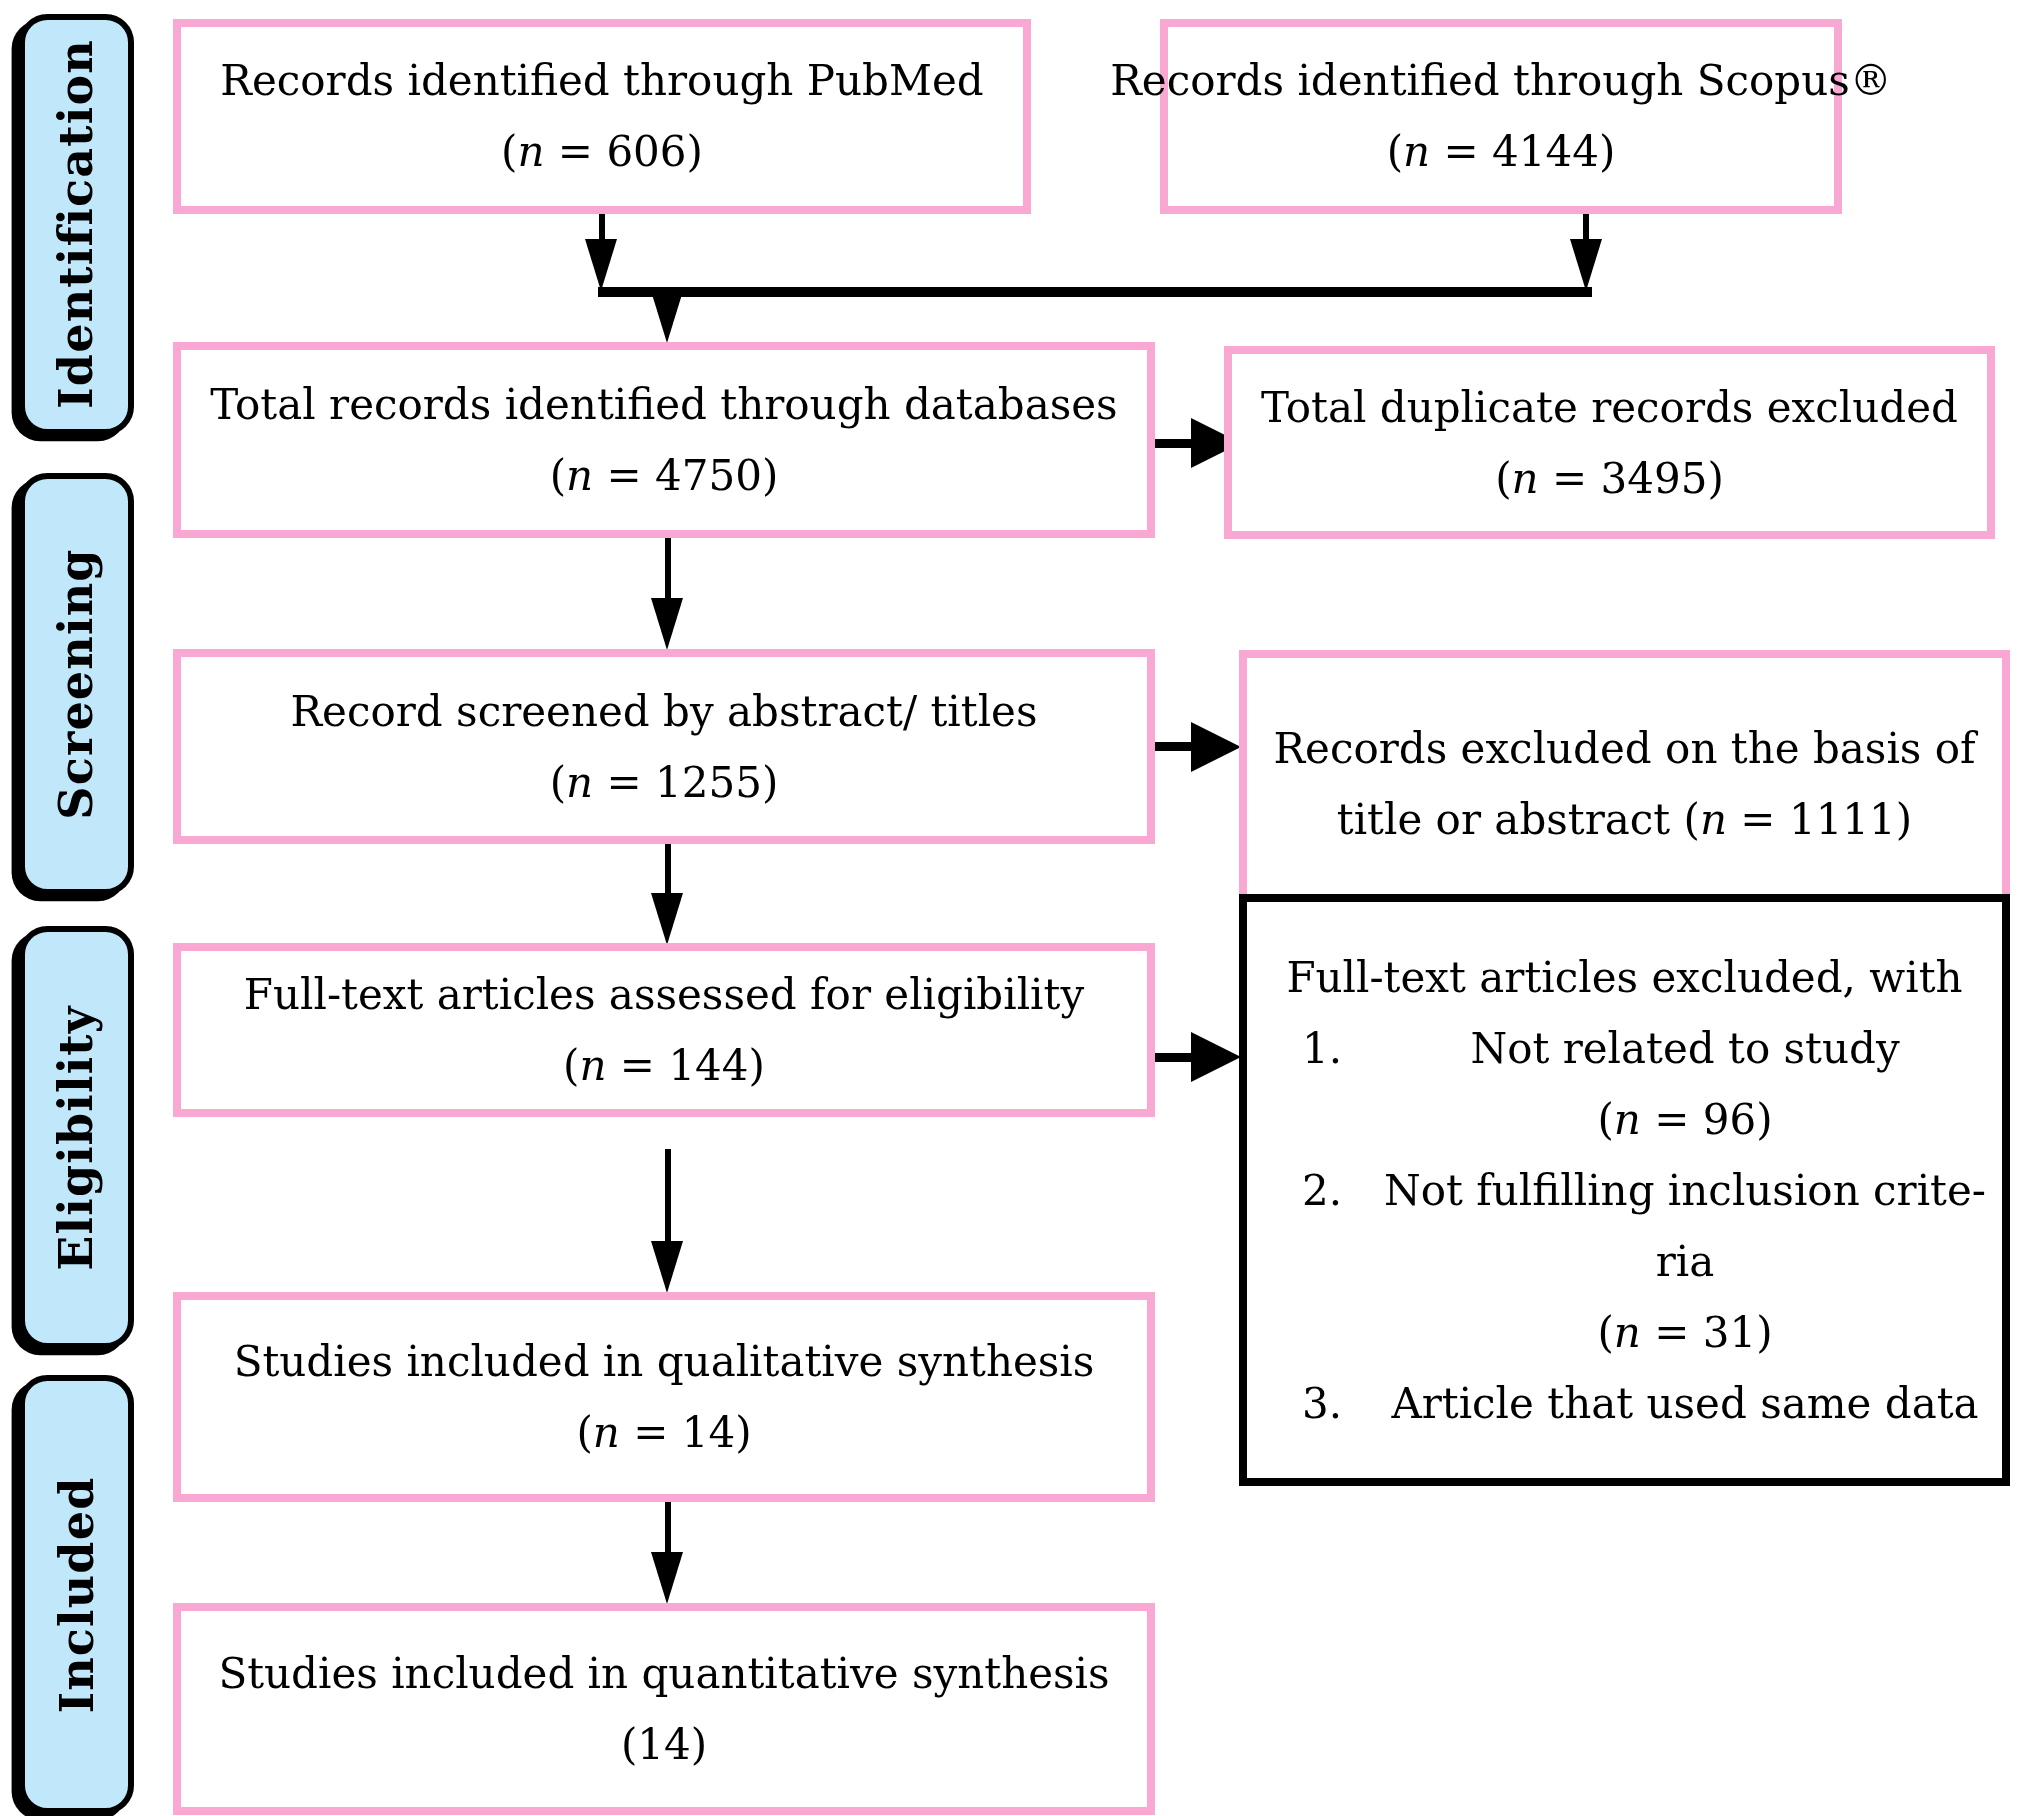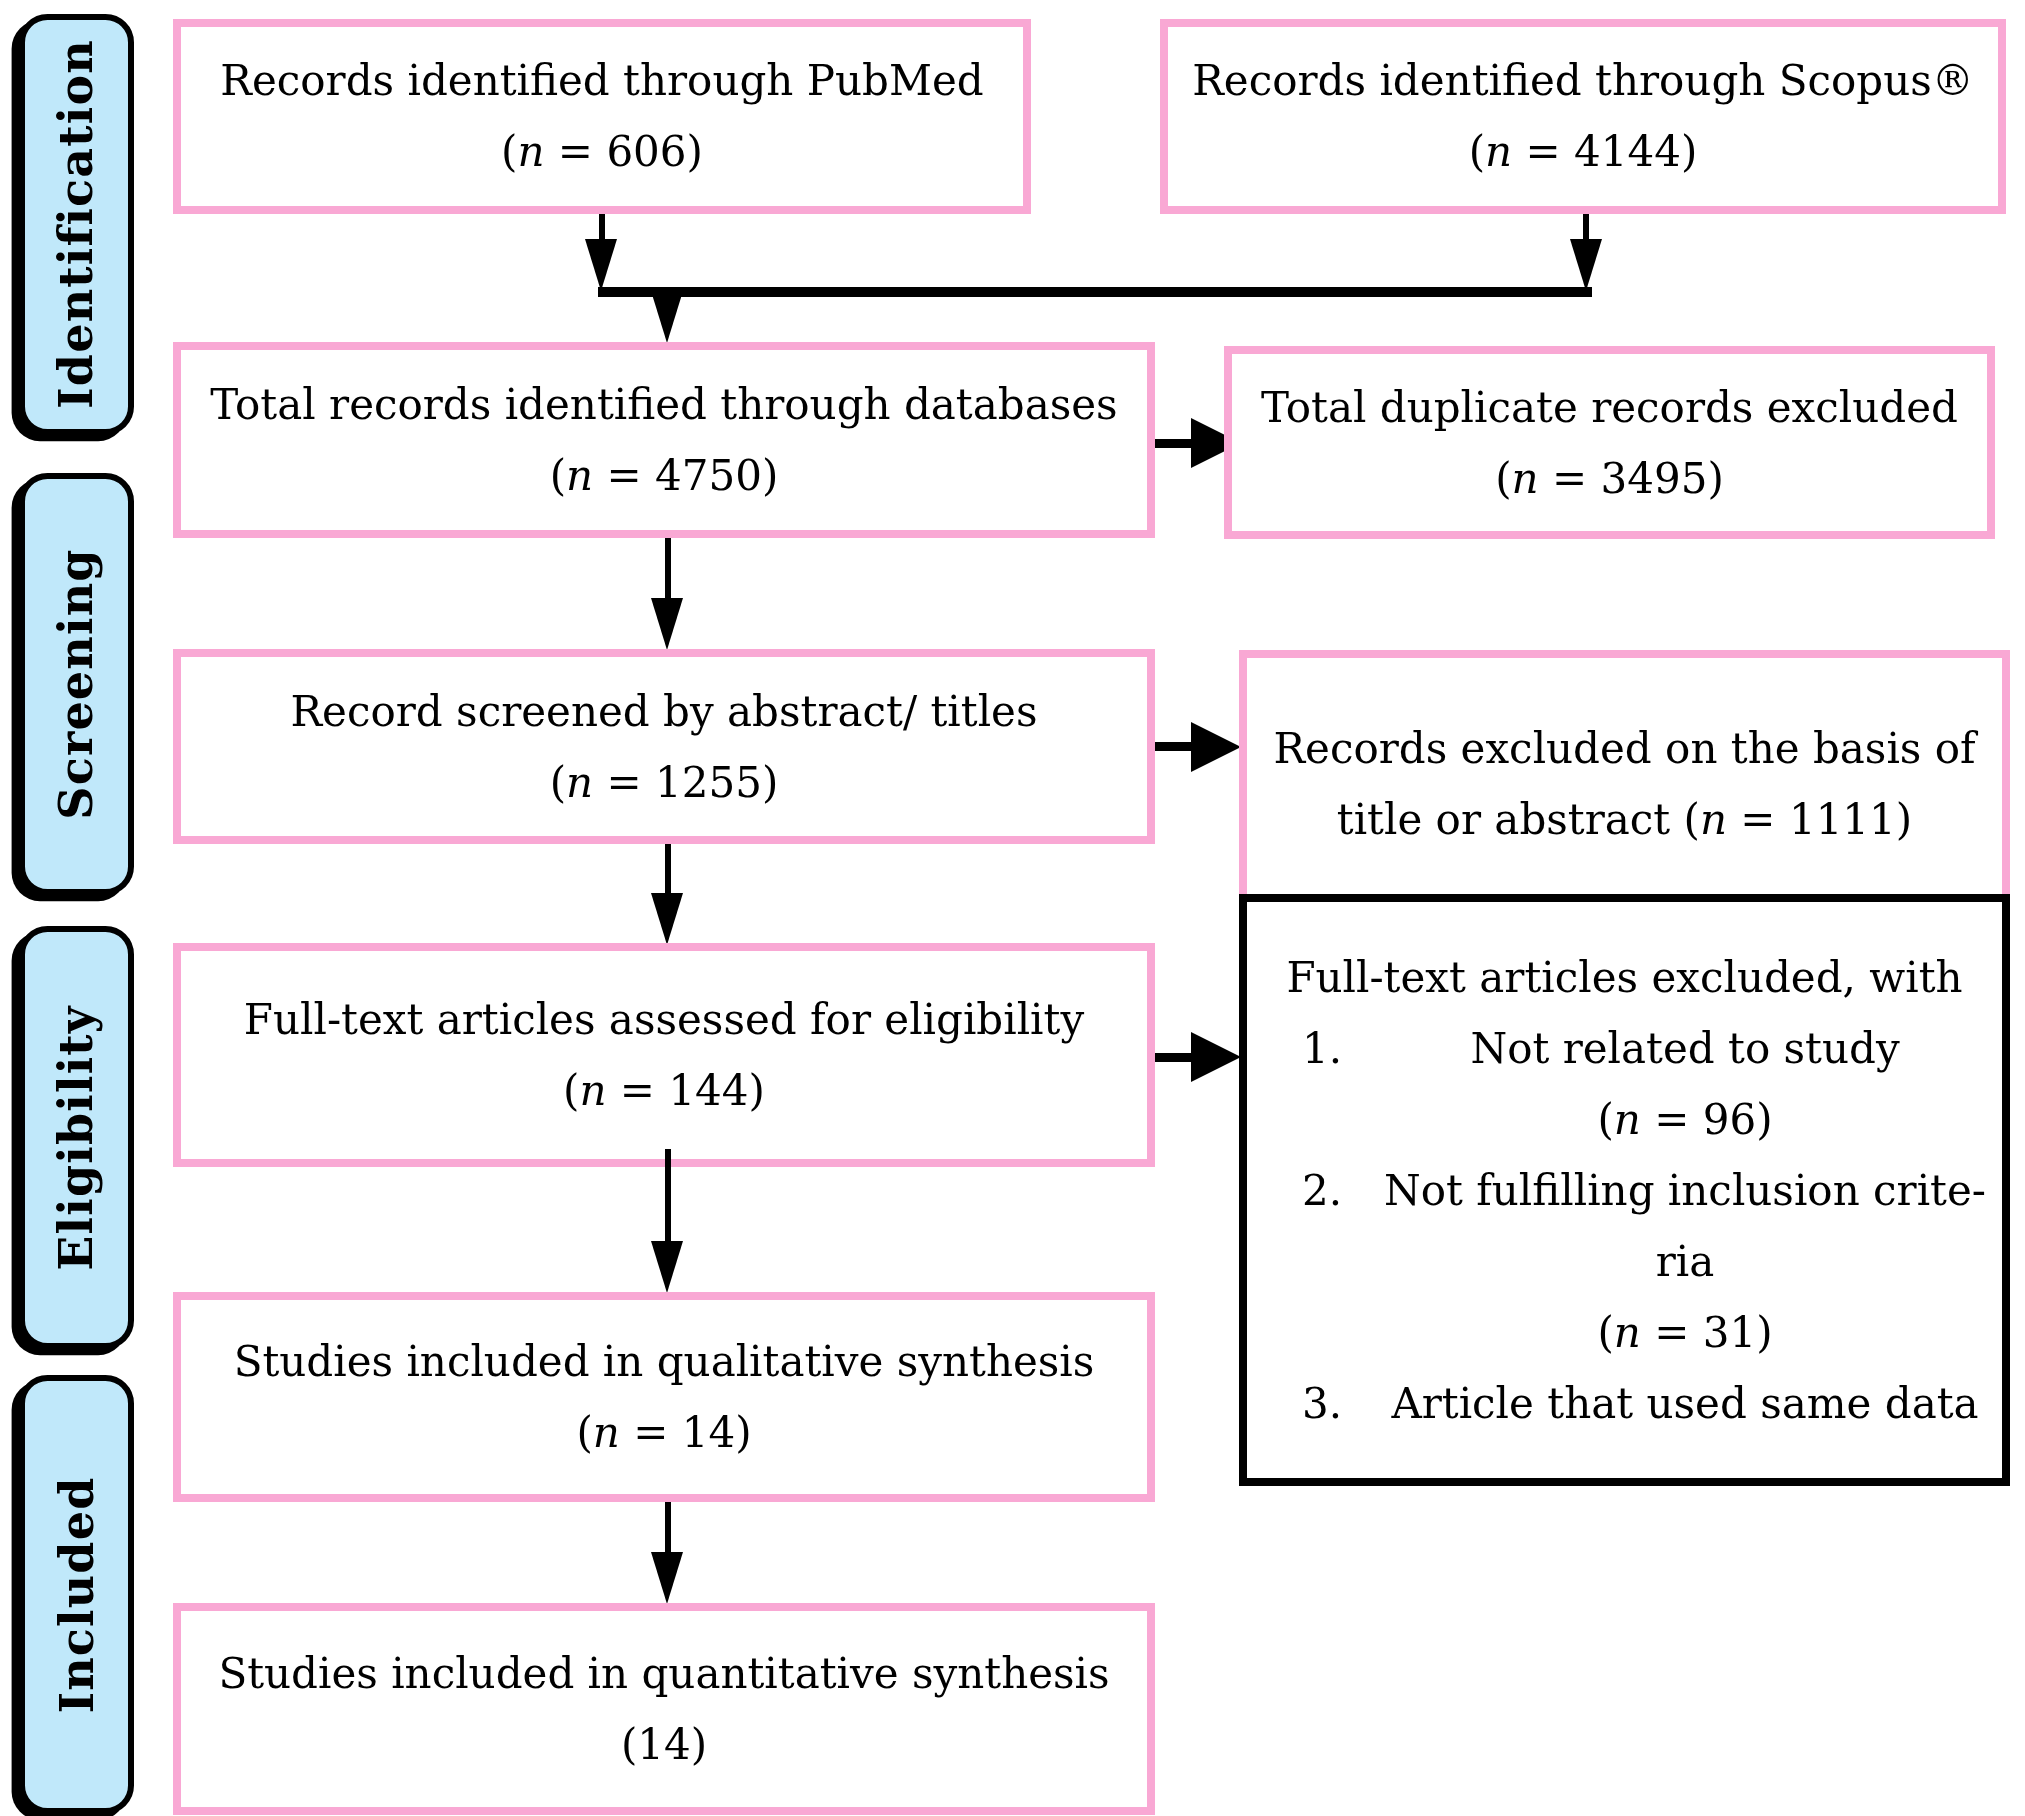--- a/index.html
+++ b/index.html
@@ -90,21 +90,21 @@
     <span>Eligibility</span>
   </div>
   <div class="stage-label" style="top: 1375px; height: 439px; background: rgb(192, 232, 250);">
     <span>Included</span>
   </div>
 
   <div class="fbox" style="left:173px;top:18.6px;width:858px;height:195px;">
     <div class="tline">Records identified through PubMed</div>
     <div class="tline"><span>(</span><i>n</i><span> = 606)</span></div>
   </div>
-  <div class="fbox" style="left:1160px;top:18.6px;width:846px;height:195px;">
+  <div class="fbox" style="left:1160px;top:18.6px;width:682px;height:195px;">
     <div class="tline">Records identified through Scopus®</div>
     <div class="tline"><span>(</span><i>n</i><span> = 4144)</span></div>
   </div>
 
   <div class="vline" style="left:599px;top:214px;height:37px;"></div>
   <div class="ahead-down" style="left:585px;top:239px;"></div>
   <div class="vline" style="left:1583px;top:214px;height:37px;"></div>
   <div class="ahead-down" style="left:1570px;top:239px;"></div>
   <div class="connector" style="left:598px;top:287px;width:994px;"></div>
   <div class="vline" style="left:665px;top:294px;height:12.4px;"></div>
@@ -131,21 +131,21 @@
   <div class="hline" style="left:1155px;top:742px;width:50px;"></div>
   <div class="ahead-right" style="left:1191px;top:722px;"></div>
   <div class="fbox" style="left:1239px;top:650px;width:771px;height:268px;">
     <div class="tline">Records excluded on the basis of</div>
     <div class="tline"><span>title or abstract (</span><i>n</i><span> = 1111)</span></div>
   </div>
 
   <div class="vline" style="left:665px;top:844px;height:59px;"></div>
   <div class="ahead-down" style="left:651px;top:893px;"></div>
 
-  <div class="fbox" style="left:173px;top:943px;width:982px;height:224px;">
+  <div class="fbox" style="left:173px;top:943px;width:982px;height:174px;">
     <div class="tline">Full-text articles assessed for eligibility</div>
     <div class="tline"><span>(</span><i>n</i><span> = 144)</span></div>
   </div>
   <div class="hline" style="left:1155px;top:1053px;width:50px;"></div>
   <div class="ahead-right" style="left:1191px;top:1032px;"></div>
 
   <div class="listbox" style="left:1239px;top:894px;width:771px;height:592px;">
     <div class="row">Full-text articles excluded, with</div>
     <div class="row hang">
       <span class="num">1.</span>

